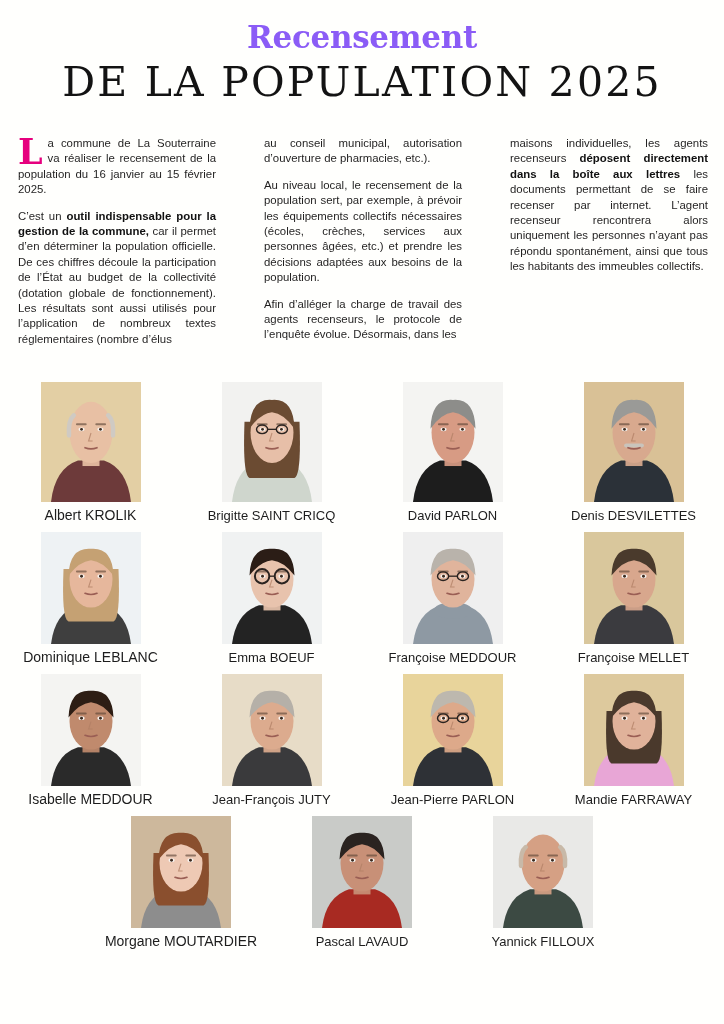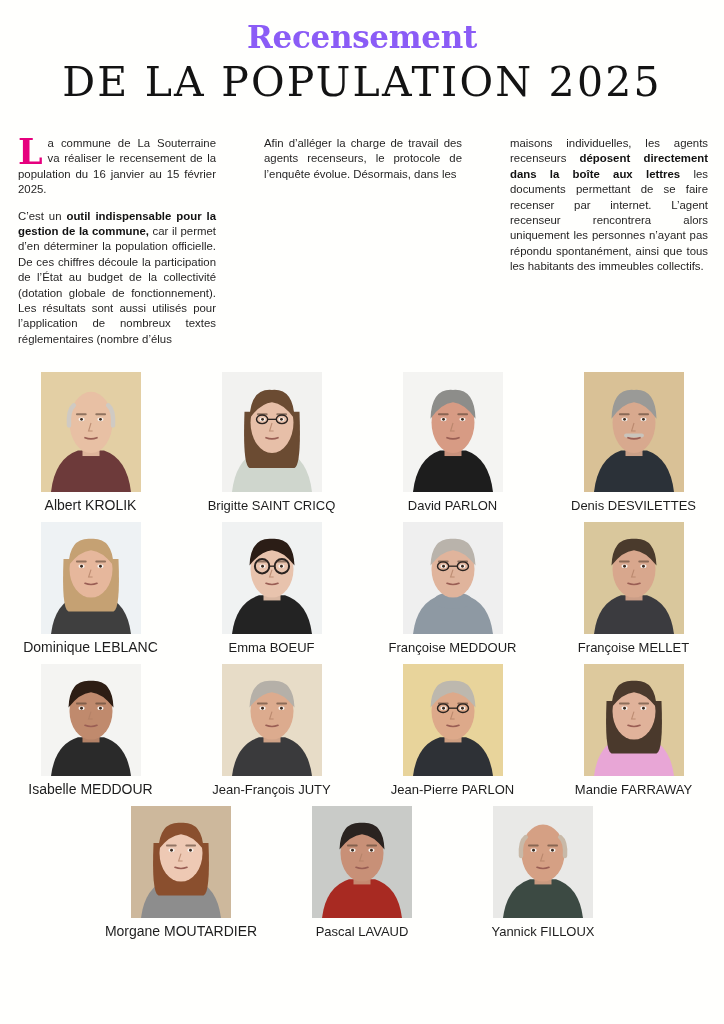--- a/index.html
+++ b/index.html
@@ -81,21 +81,21 @@
   b, strong { font-weight: bold; color: #111; }
   .note {
     font-style: italic;
     font-weight: bold;
     color: #1a1a1a;
   }
 
   
   .gallery {
     position: absolute;
-    top: 372px;
+    top: 382px;
     left: 0;
     width: 724px;
   }
   .photo-row {
     display: flex;
     justify-content: center;
     margin-bottom: 9px;
   }
   .photo-cell {
     width: 181px;
@@ -130,20 +130,22 @@
 </div>
 
 <div class="columns">
 
   <div class="col">
     <p class="dropcap-para"><span class="dropcap">L</span><span>a commune de La Souterraine va réaliser le recensement de la population du 16 janvier au 15 février 2025.</span></p>
     <p><span>C’est un </span><b>outil indispensable pour la gestion de la commune,</b><span> car il permet d’en déterminer la population officielle. De ces chiffres découle la participation de l’État au budget de la collectivité (dotation globale de fonctionnement). Les résultats sont aussi utilisés pour l’application de nombreux textes réglementaires (nombre d’élus</span></p>
   </div>
 
   <div class="col">
+    <p>au conseil municipal, autorisation d’ouverture de pharmacies, etc.).</p>
+    <p>Au niveau local, le recensement de la population sert, par exemple, à prévoir les équipements collectifs nécessaires (écoles, crèches, services aux personnes âgées, etc.) et prendre les décisions adaptées aux besoins de la population.</p>
     <p>Afin d’alléger la charge de travail des agents recenseurs, le protocole de l’enquête évolue. Désormais, dans les</p>
   </div>
 
   <div class="col">
     <p><span>maisons individuelles, les agents recenseurs </span><b>déposent directement dans la boîte aux lettres</b><span> les documents permettant de se faire recenser par internet. L’agent recenseur rencontrera alors uniquement les personnes n’ayant pas répondu spontanément, ainsi que tous les habitants des immeubles collectifs.</span></p>
   </div>
 
 </div>
 
 <div class="gallery">

